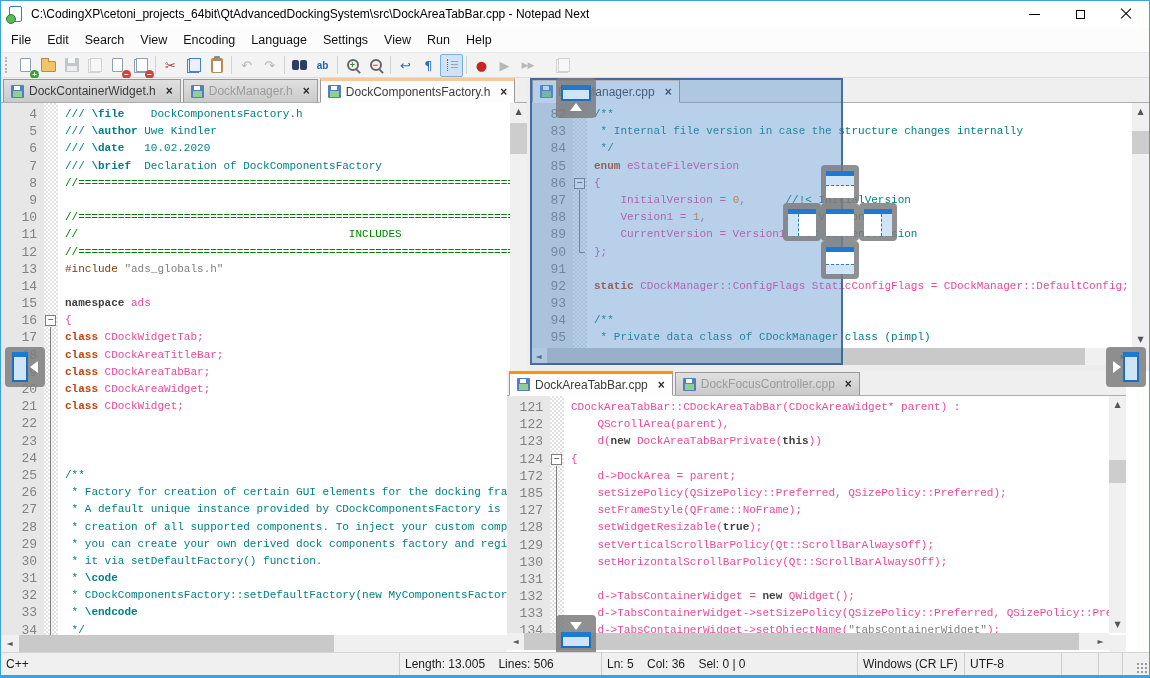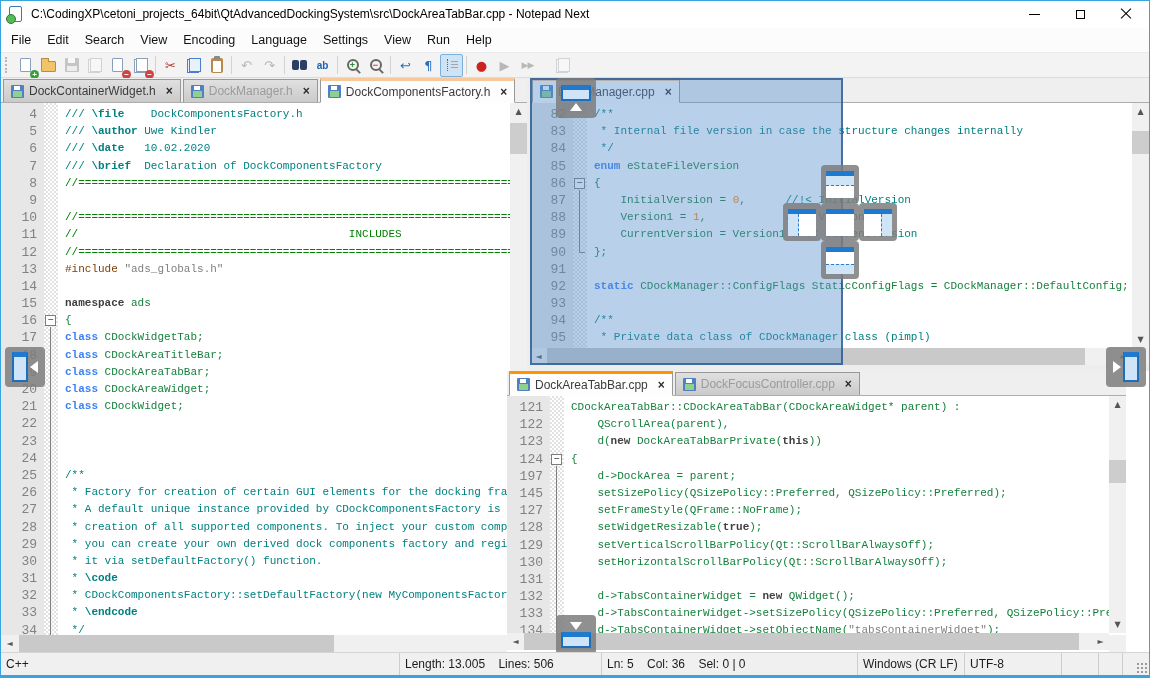--- a/index.html
+++ b/index.html
@@ -103,21 +103,21 @@
   .fold-cell{height:17.2px;position:relative}
   .fold-line::before{content:"";position:absolute;left:6px;top:0;bottom:0;width:1px;background:#808080}
   .fold-end::before{content:"";position:absolute;left:6px;top:0;height:9px;width:1px;background:#808080}
   .fold-end::after{content:"";position:absolute;left:6px;top:8px;width:6px;height:1px;background:#808080}
   .fold-start::after{content:"";position:absolute;left:6px;top:15px;bottom:0;width:1px;background:#808080}
   .fbox{position:absolute;left:1px;top:3px;width:11px;height:11px;background:#fff;border:1px solid #7d7d7d;
     font-family:"Liberation Mono",monospace;font-size:10px;line-height:9px;text-align:center;color:#333}
   .col-code{flex:1;margin-right:17px;padding:3px 17px 0 7px;overflow:hidden;
     font-family:"Liberation Mono",monospace;font-size:11px;white-space:pre}
   .code-line{height:17.2px;line-height:17.2px}
-  .tk-d{color:#15803d}.tk-k{color:#404040;font-weight:bold}.tk-t{color:#3b82f6;font-weight:bold}
+  .tk-d{color:#ec4899}.tk-k{color:#404040;font-weight:bold}.tk-t{color:#c2410c;font-weight:bold}
   .tk-n{color:#ff8000}.tk-s{color:#808080}.tk-p{color:#804000}
   .tk-c{color:#008000}.tk-o{color:#008080}.tk-w{color:#008080;font-weight:bold}
 
   
   .vscroll{position:absolute;top:0;right:0;bottom:0;width:17px;background:#f0f0f0}
   .vs-arrow{position:absolute;left:0;width:17px;height:17px;font-family:"DejaVu Sans",sans-serif;
     font-size:8px;line-height:17px;text-align:center;color:#555}
   .vs-arrow.up{top:0}.vs-arrow.down{bottom:0}
   .vs-thumb{position:absolute;left:0;width:17px;background:#cdcdcd}
   .hscroll{position:relative;height:17px;background:#f0f0f0}
@@ -456,22 +456,22 @@
         <span class="tab-label">DockFocusController.cpp</span>
         <span class="close">×</span>
       </div>
     </div>
   <div class="editor" id="rb-editor">
       <div class="col-nums">
         <div class="num">121</div>
         <div class="num">122</div>
         <div class="num">123</div>
         <div class="num">124</div>
-        <div class="num">197</div>
-        <div class="num">145</div>
+        <div class="num">172</div>
+        <div class="num">185</div>
         <div class="num">127</div>
         <div class="num">128</div>
         <div class="num">129</div>
         <div class="num">130</div>
         <div class="num">131</div>
         <div class="num">132</div>
         <div class="num">133</div>
         <div class="num">134</div>
       </div>
       <div class="col-fold">

